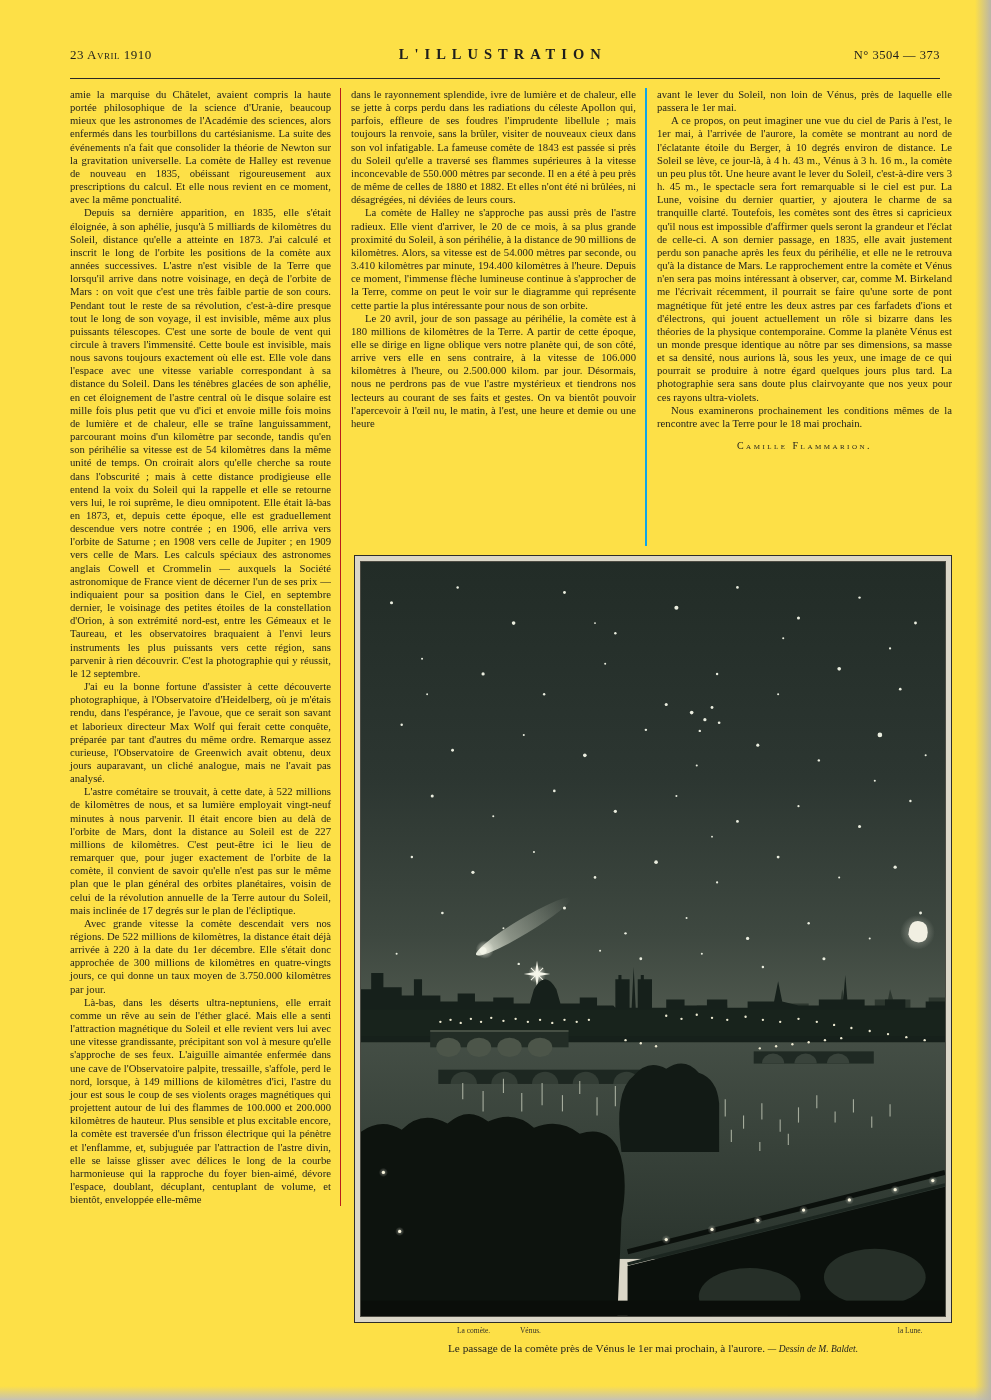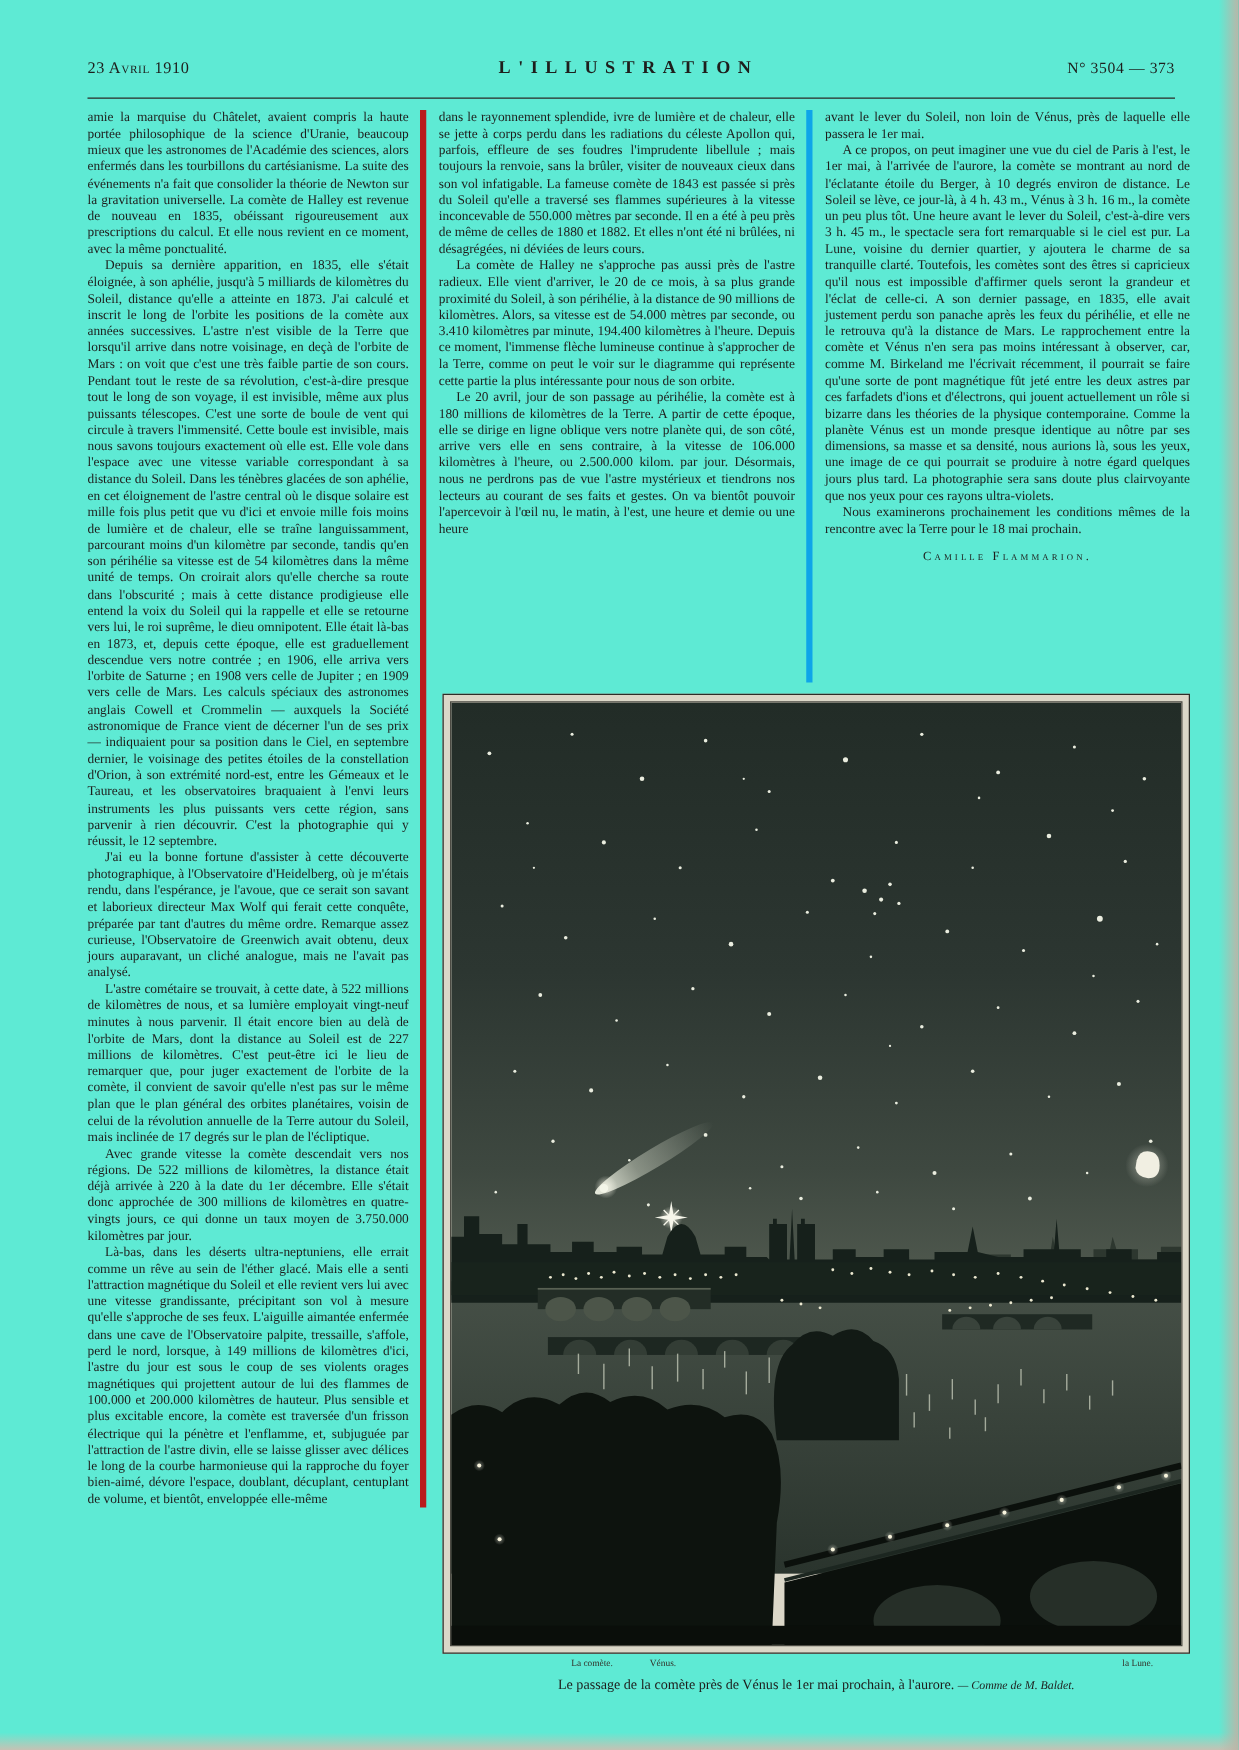--- a/index.html
+++ b/index.html
@@ -1,20 +1,20 @@
 <!DOCTYPE html>
 <html><head>
 <meta charset="utf-8">
 <style>
   html,body{margin:0;padding:0;}
   body{background:#8a8678;}
   .page{
     position:relative;
     width:991px;height:1400px;
-    background:#5eead4;
+    background:#fde047;
     font-family:"Liberation Serif","DejaVu Serif",serif;
     color:#1e1e1c;
     overflow:hidden;
     box-sizing:border-box;
   }
   .page::after{
     content:"";position:absolute;top:0;right:0;width:16px;height:100%;
     background:linear-gradient(to left,#bab6a8,rgba(186,182,168,0));
     pointer-events:none;
   }
@@ -34,24 +34,24 @@
   .h-rule{position:absolute;left:70px;right:51px;top:78px;height:0;
     border-top:1.6px solid #2b2a26;}
   
   .content{
     position:absolute;left:70px;top:88px;width:882px;
     display:flex;align-items:flex-start;
   }
   .col{font-size:10.7px;line-height:13.15px;text-align:justify;}
   .col .para{margin:0;text-indent:14px;}
   .col .para.cont{text-indent:0;}
-  .col1{width:293px;padding-right:9px;border-right:5px solid #b91c1c;}
+  .col1{width:293px;padding-right:9px;border-right:1px solid #b91c1c;}
   .rightside{flex:1;padding-left:10px;}
   .right-cols{display:flex;align-items:flex-start;height:460px;overflow:hidden;}
-  .col2{width:285px;padding-right:9px;border-right:5px solid #0ea5e9;height:458px;font-family:Liberation Serif, serif;}
+  .col2{width:285px;padding-right:9px;border-right:2px solid #0ea5e9;height:458px;font-family:Liberation Serif, serif;}
   .col3{flex:1;padding-left:10px;}
   .signature{margin-top:9px;text-align:center;font-variant:small-caps;
     letter-spacing:2.5px;font-size:10px;text-indent:0;}
   
   .plate-wrap{margin-top:7px;margin-left:3px;width:598px;}
   .plate{
     border:1.6px solid #2e2d28;background:#dbd7c8;padding:5px;box-sizing:border-box;
   }
   .plate-inner{border:1px solid #4c4b43;line-height:0;}
   .plate svg{display:block;width:100%;height:auto;}
@@ -378,18 +378,18 @@
         </div>
 
         <div class="plate-labels">
           <span class="lbl-comet">La comète.</span>
           <span class="lbl-venus">Vénus.</span>
           <span class="lbl-moon">la Lune.</span>
         </div>
 
         <div class="caption">
           <span>Le passage de la comète près de Vénus le 1er mai prochain, à l'aurore.</span>
-          <span class="credit">— Comme de M. Baldet.</span>
+          <span class="credit">— Dessin de M. Baldet.</span>
         </div>
       </div>
     </div>
   </div>
 </div>
 
 </body></html>

